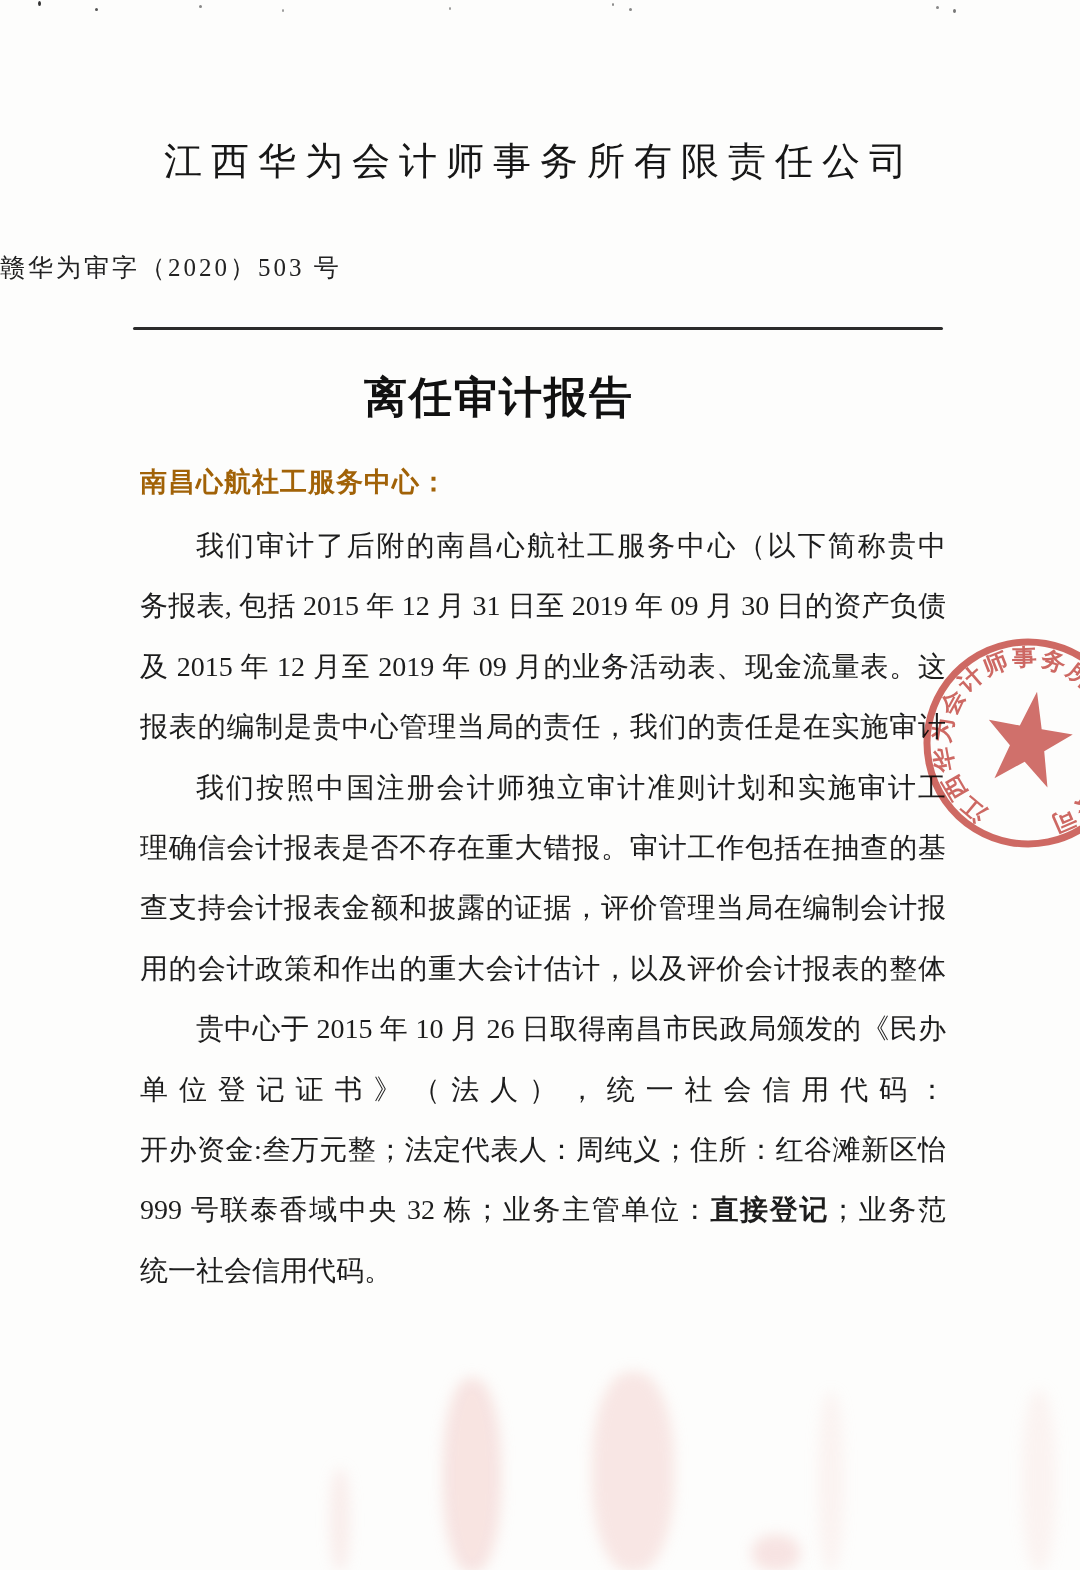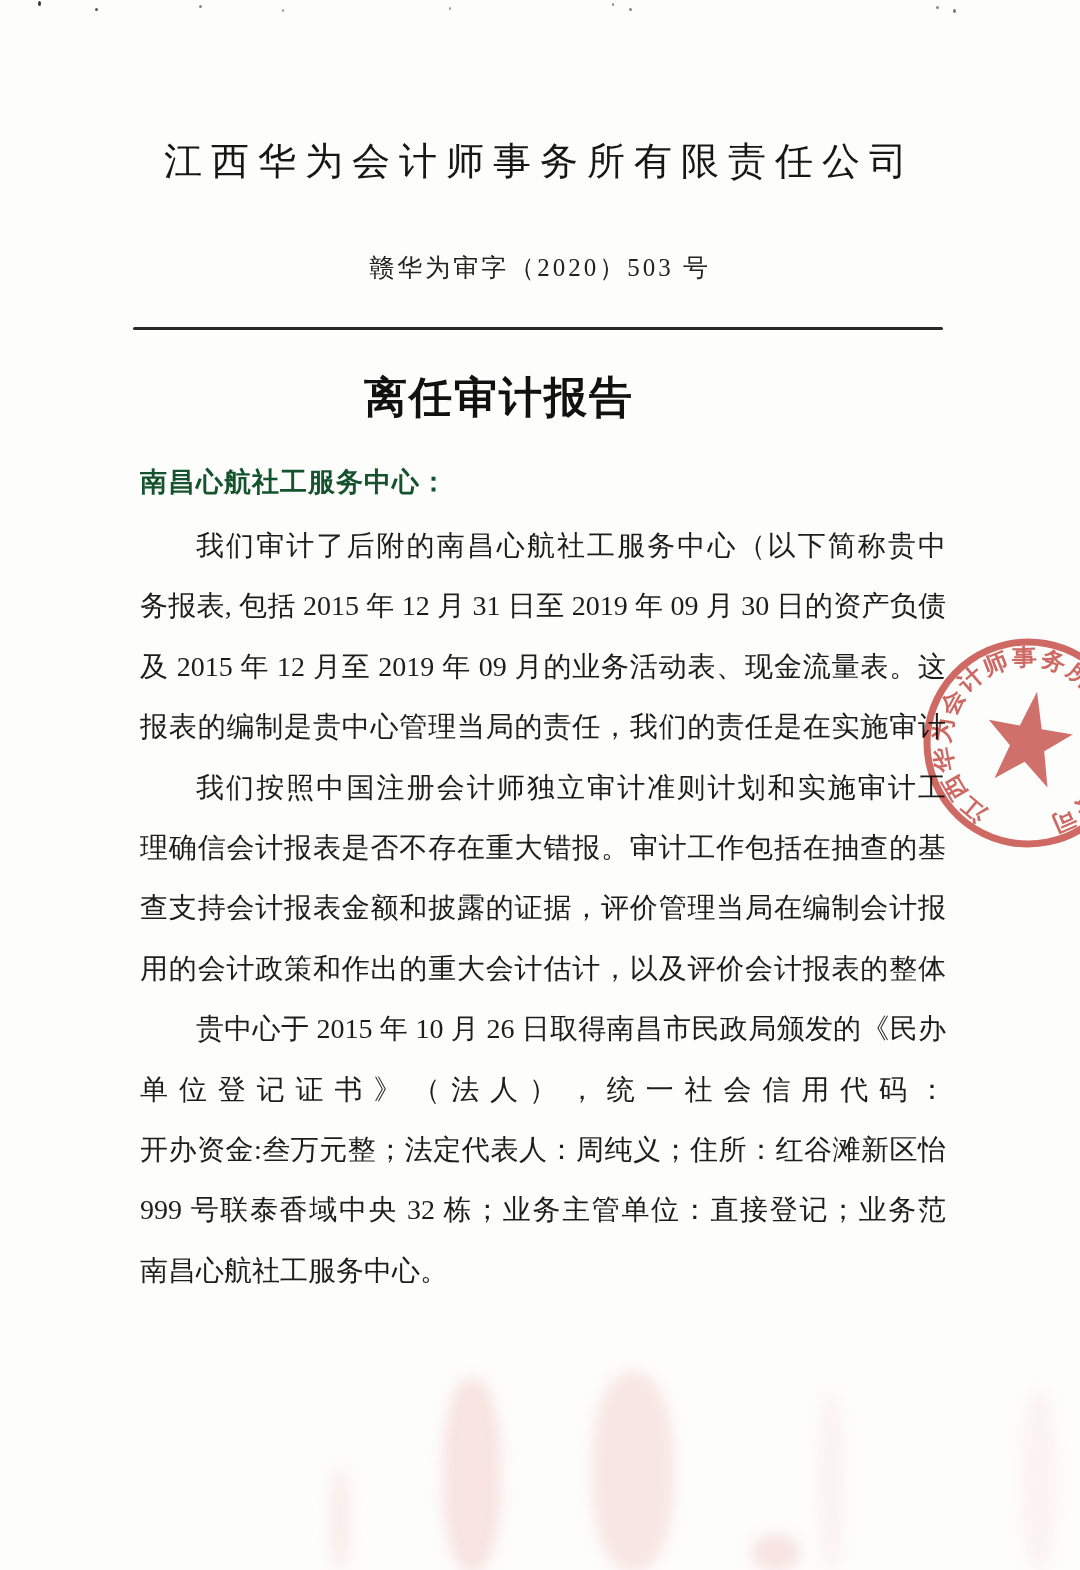--- a/index.html
+++ b/index.html
@@ -9,47 +9,47 @@
     font-family:"Liberation Serif","DejaVu Serif",serif;
     color:#1c1c1c;
   }
   .company-name {
     position:absolute; top:136px; left:0; width:1080px;
     text-align:center; font-size:38px; letter-spacing:9px;
     font-weight:500; color:#171717; white-space:nowrap;
   }
   .doc-number {
     position:absolute; top:251px; left:0; width:1080px;
-    text-align:center; font-size:25px; letter-spacing:3px; color:#222;
+    font-size:25px; letter-spacing:3px; color:#222;
   }
   .rule {
     position:absolute; top:327px; left:133px; width:810px; height:3px;
     background:#2b2b2b; border-radius:2px;
   }
   .report-title {
     position:absolute; top:369px; left:0; width:998px;
     text-align:center; font-size:43px; font-weight:900; letter-spacing:2px;
     font-family:"Liberation Sans","DejaVu Sans",sans-serif; color:#111;
   }
   .addressee {
     position:absolute; top:464px; left:140px;
     font-size:27px; font-weight:700; letter-spacing:1px;
-    font-family:"Liberation Sans","DejaVu Sans",sans-serif; color:#14532d;
+    font-family:"Liberation Sans","DejaVu Sans",sans-serif; color:#a16207;
   }
   .body-text {
     position:absolute; top:516px; left:140px; width:806px;
     font-size:28px; line-height:60.4px; color:#1d1d1d;
   }
   .bline {
     height:60.4px; overflow:hidden;
     text-align:justify; text-align-last:justify;
   }
   .bline.indent { text-indent:56px; }
   .bline.end { text-align-last:left; }
-  .bold-seg { font-weight:400;margin-top:6px; }
+  .bold-seg { font-weight:700;margin-top:6px; }
   
   .seal {
     position:absolute; left:903px; top:618px; width:250px; height:250px;
     mix-blend-mode:multiply; opacity:0.88;
   }
   
   .speck { position:absolute; background:#555; border-radius:50%; }
   .sp1 { left:38px;  top:1px; width:3px; height:5px; background:#333; }
   .sp2 { left:95px;  top:8px; width:3px; height:3px; }
   .sp3 { left:199px; top:5px; width:3px; height:3px; opacity:.7; }
@@ -96,21 +96,21 @@
     <div class="bline">及 2015 年 12 月至 2019 年 09 月的业务活动表、现金流量表。这些会计</div>
     <div class="bline">报表的编制是贵中心管理当局的责任，我们的责任是在实施审计工作的</div>
     <div class="bline indent">我们按照中国注册会计师独立审计准则计划和实施审计工作，以合</div>
     <div class="bline">理确信会计报表是否不存在重大错报。审计工作包括在抽查的基础上检</div>
     <div class="bline">查支持会计报表金额和披露的证据，评价管理当局在编制会计报表时采</div>
     <div class="bline">用的会计政策和作出的重大会计估计，以及评价会计报表的整体反映。</div>
     <div class="bline indent">贵中心于 2015 年 10 月 26 日取得南昌市民政局颁发的《民办非企业</div>
     <div class="bline">单位登记证书》（法人），统一社会信用代码：52360100356563277H；</div>
     <div class="bline">开办资金:叁万元整；法定代表人：周纯义；住所：红谷滩新区怡园路</div>
     <div class="bline"><span>999 号联泰香域中央 32 栋；业务主管单位：</span><span class="bold-seg">直接登记</span><span>；业务范围：社会</span></div>
-    <div class="bline end">南昌心航社工服务中心。</div>
+    <div class="bline end">统一社会信用代码。</div>
   </div>
 
   <svg class="seal" viewBox="0 0 250 250" xmlns="http://www.w3.org/2000/svg">
     <g transform="rotate(10 125 125)">
       <circle cx="125" cy="125" r="101" fill="none" stroke="#c4463f" stroke-width="7" opacity="0.92"></circle>
       <polygon points="125,73 136.1,109.2 167.6,108.9 142.4,130.3 151.9,165.5 125,144 98.1,165.5 107.6,130.3 82.4,108.9 113.9,109.2" fill="#c4463f" opacity="0.88"></polygon>
       <path id="sealArc" d="M 98.3 198.3 A 78 78 0 1 1 151.7 198.3" fill="none"></path>
       <text font-size="23" font-weight="700" fill="#c4463f" letter-spacing="2" font-family="Liberation Serif, DejaVu Serif, serif" opacity="0.92">
         <textPath href="#sealArc" startOffset="0" textLength="430" lengthAdjust="spacingAndGlyphs">江西华为会计师事务所有限责任公司</textPath>
       </text>

